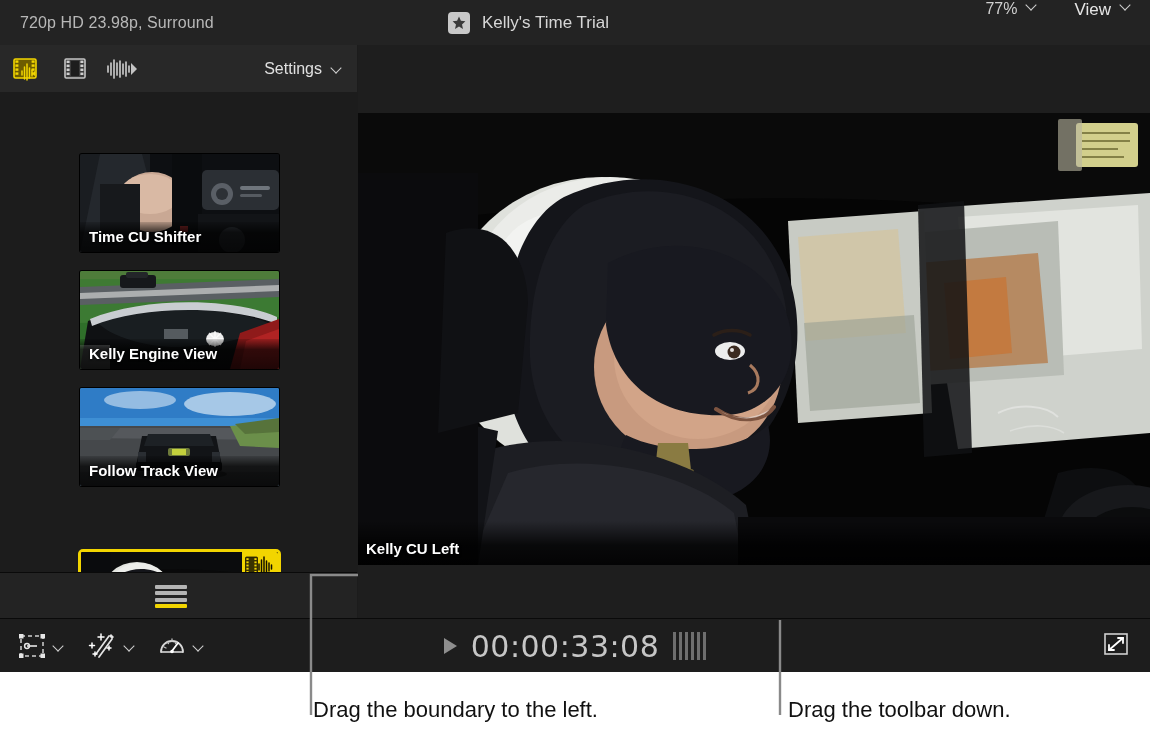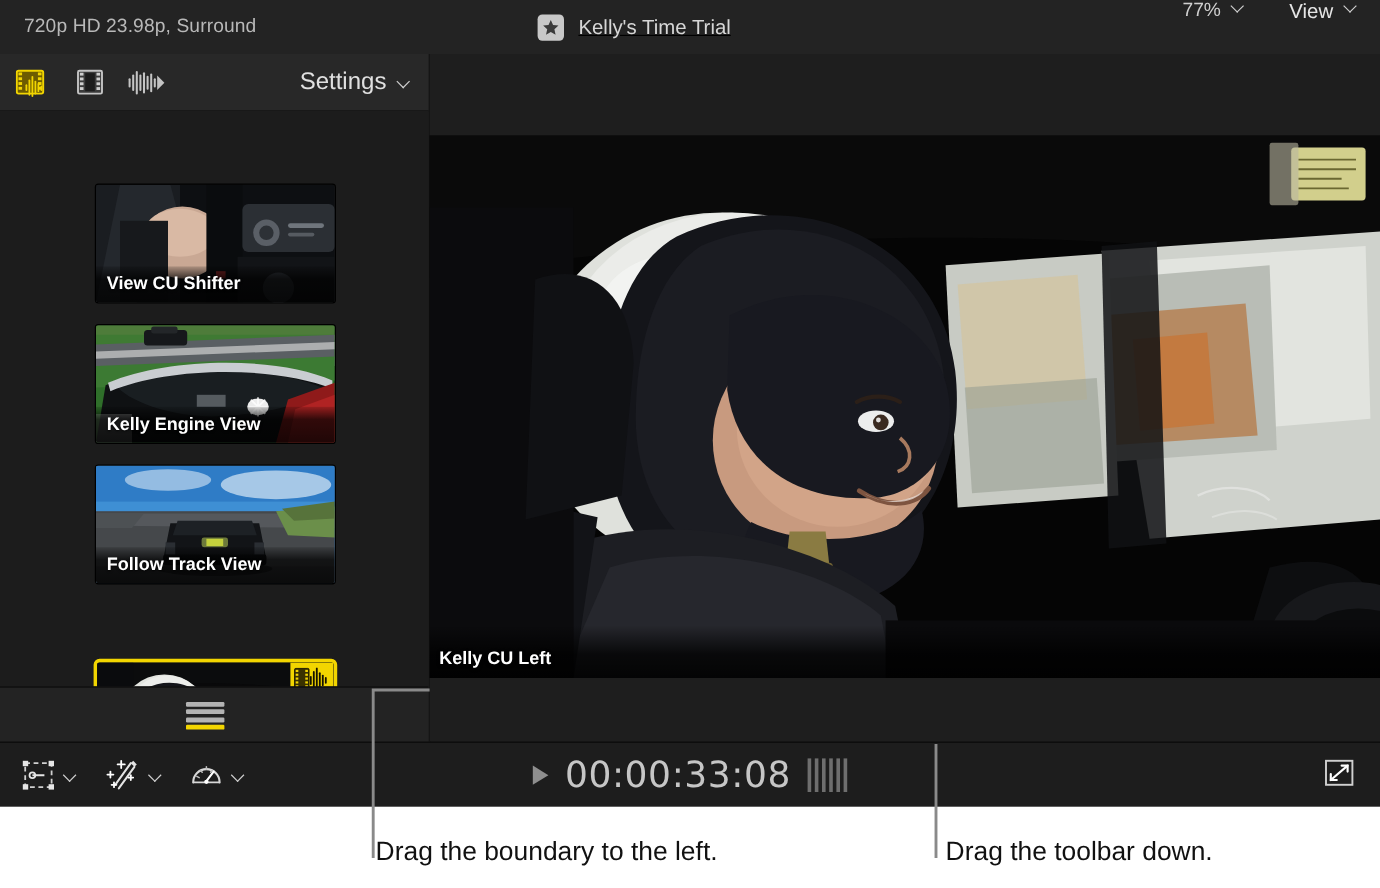--- a/index.html
+++ b/index.html
@@ -33,21 +33,21 @@
   }
   .topbar-left {
     position: absolute; left: 20px; top: 0; height: 45px;
     display: flex; align-items: center;
   }
   .topbar-left .fmt {
     color: #b8b8b8; font-size: 16px; letter-spacing: 0.1px;
   }
   .topbar-center {
     position: absolute; left: 448px; top: 0; height: 45px;
-    display: flex; align-items: center; gap: 12px; text-decoration: underline;
+    display: flex; align-items: center; gap: 12px;
   }
   .star-badge {
     width: 22px; height: 22px; border-radius: 4px;
     background: #c8c8c8;
     display: flex; align-items: center; justify-content: center;
   }
   .star-badge svg { display: block; }
   .proj-title { color: #d6d6d6; font-size: 17px; }
   .topbar-right {
     position: absolute; right: 18px; top: 0; height: 45px;
@@ -81,21 +81,21 @@
     background: #282828;
     border-bottom: 1px solid #0c0c0c;
     display: flex; align-items: center;
   }
   .sb-icons { position: absolute; left: 12px; display: flex; align-items: center; gap: 15px; }
   .sb-icon { width: 32px; height: 26px; display: flex; align-items: center; justify-content: center; }
   .sb-settings {
     position: absolute; right: 14px;
     display: flex; align-items: center; gap: 10px;
   }
-  .sb-settings .lbl { color: #e0e0e0; font-size: 20px; }
+  .sb-settings .lbl { color: #e0e0e0; font-size: 16px; }
 
   .clip-list {
     position: absolute; left: 0; top: 47px;
     width: 357px; height: 480px;
     background: #1c1c1c;
   }
   .clip {
     position: absolute; left: 80px;
     width: 199px; height: 98px;
     border-radius: 2px;
@@ -324,21 +324,21 @@
               <rect x="122" y="16" width="77" height="40" rx="5" fill="#2b2f34"></rect>
               <circle cx="142" cy="40" r="11" fill="#5a5f66"></circle>
               <circle cx="142" cy="40" r="6" fill="#2d3136"></circle>
               <rect x="160" y="32" width="30" height="4" rx="2" fill="#6f757c"></rect>
               <rect x="160" y="40" width="22" height="3" rx="1.5" fill="#565b61"></rect>
               <rect x="118" y="60" width="81" height="38" fill="#121417"></rect>
               <circle cx="152" cy="86" r="13" fill="#2a2e33"></circle>
               <rect x="100" y="72" width="8" height="6" fill="#6b1f1f"></rect>
             </svg>
           </div>
-          <div class="label">View CU Shifter</div>
+          <div class="label">Time CU Shifter</div>
         </div>
 
         <div class="clip" style="top:179px">
           <div class="thumb">
             <svg width="199" height="98" viewBox="0 0 199 98" preserveAspectRatio="none" aria-hidden="true">
               <rect width="199" height="98" fill="#2f6f2a"></rect>
               <rect x="0" y="0" width="199" height="12" fill="#4e7c3a"></rect>
               <rect x="0" y="8" width="199" height="26" fill="#3f7a33"></rect>
               <path d="M0 16 L199 8 L199 34 L0 38 Z" fill="#5a5f63"></path>
               <path d="M0 22 L199 14 L199 20 L0 28 Z" fill="#d8d8d8" opacity="0.65"></path>

